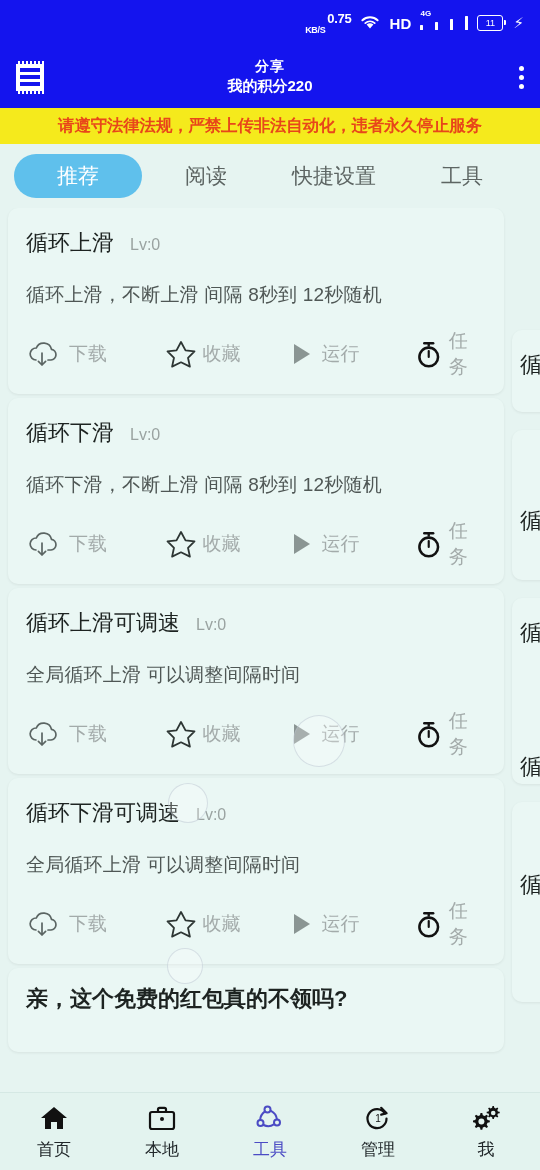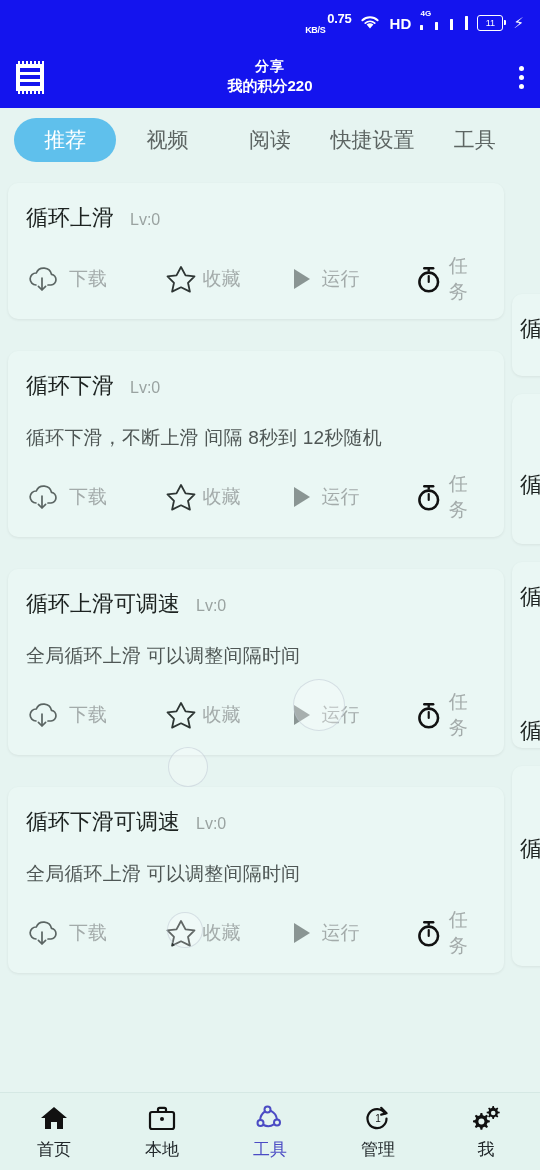--- a/index.html
+++ b/index.html
@@ -99,22 +99,22 @@
     padding: 8px 0; border-radius: 22px;
   }
   .tab.active { background: #5fc0ec; color: #ffffff; font-weight: normal; }
 
   
   .content {
     flex: 1; position: relative; overflow: hidden;
     padding: 0 0 0 0;
   }
   .col-main {
-    position: absolute; top: 11px; left: 8px; width: 496px;
-    display: flex; flex-direction: column; gap: 32px;
+    position: absolute; top: 0; left: 8px; width: 496px;
+    display: flex; flex-direction: column; gap: 4px;
   }
   .card {
     background: #eaf7f4; border-radius: 10px;
     box-shadow: 0 1px 3px rgba(0,0,0,0.07);
     padding: 20px 18px 14px 18px;
   }
   .card-head { display: flex; align-items: baseline; gap: 16px; }
   .card-title { font-size: 22px; color: #1d2321; font-weight: normal; }
   .card-lv { font-size: 16px; color: #9aa3a1; }
   .card-desc {
@@ -220,24 +220,26 @@
     </div>
     <div class="appbar-right">
       <div class="dots">
         <span></span>
           <span></span>
           <span></span>
       </div>
     </div>
   </div>
 
+  <div class="banner">
+    <div class="banner-text">请遵守法律法规，严禁上传非法自动化，违者永久停止服务</div>
+  </div>
 
   <div class="tabs">
     <div class="tab active">推荐</div>
-    <div class="tab">视频</div>
     <div class="tab">阅读</div>
     <div class="tab">快捷设置</div>
     <div class="tab">工具</div>
   </div>
 
   <div class="content">
 
     <div class="col-peek">
       <div class="peek-spacer"></div>
       <div class="peek-card" style="height:82px">
@@ -255,20 +257,21 @@
       </div>
     </div>
 
     <div class="col-main">
 
       <div class="card">
         <div class="card-head">
           <div class="card-title">循环上滑</div>
           <div class="card-lv">Lv:0</div>
         </div>
+        <div class="card-desc">循环上滑，不断上滑 间隔 8秒到 12秒随机</div>
         <div class="card-actions">
           <div class="act">
             <svg class="ico" width="38" height="30" viewBox="0 0 38 30">
               <path d="M10 21 a6 6 0 0 1 0.3 -12 a8 8 0 0 1 15.2 1.3 a5.4 5.4 0 0 1 -0.5 10.7 H22" stroke="#5b6563" stroke-width="1.7" fill="none" stroke-linecap="round"></path>
               <path d="M16 14 V26 M12.4 22.4 L16 26 L19.6 22.4" stroke="#5b6563" stroke-width="1.7" fill="none" stroke-linecap="round" stroke-linejoin="round"></path>
             </svg>
             <span class="act-label">下载</span>
           </div>
           <div class="act">
             <svg class="ico" width="34" height="32" viewBox="0 0 34 32">
@@ -401,20 +404,26 @@
               <circle cx="15" cy="19" r="9.5" stroke="#111" stroke-width="2.6" fill="none"></circle>
               <path d="M15 19 V13" stroke="#111" stroke-width="2.2" stroke-linecap="round"></path>
               <path d="M10.5 5 H19.5" stroke="#111" stroke-width="2.6" stroke-linecap="round"></path>
               <path d="M15 5 V8.5" stroke="#111" stroke-width="2.4"></path>
             </svg>
             <span class="act-label">任务</span>
           </div>
         </div>
       </div>
 
+      <div class="card" style="padding-top:16px">
+        <div class="card-head">
+          <div class="card-title" style="font-weight:bold">亲，这个免费的红包真的不领吗?</div>
+        </div>
+        <div class="card-desc"></div>
+      </div>
 
     </div>
 
     <div class="ripple" style="left:293px; top:507px; width:52px; height:52px;"></div>
     <div class="ripple" style="left:168px; top:575px; width:40px; height:40px;"></div>
     <div class="ripple" style="left:167px; top:740px; width:36px; height:36px;"></div>
   </div>
 
   <div class="bottomnav">
 

